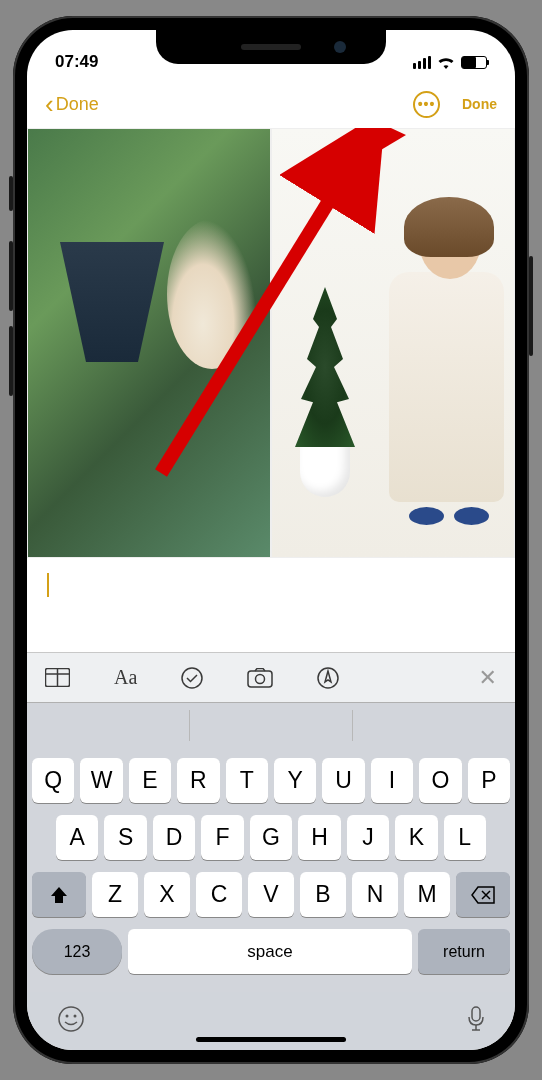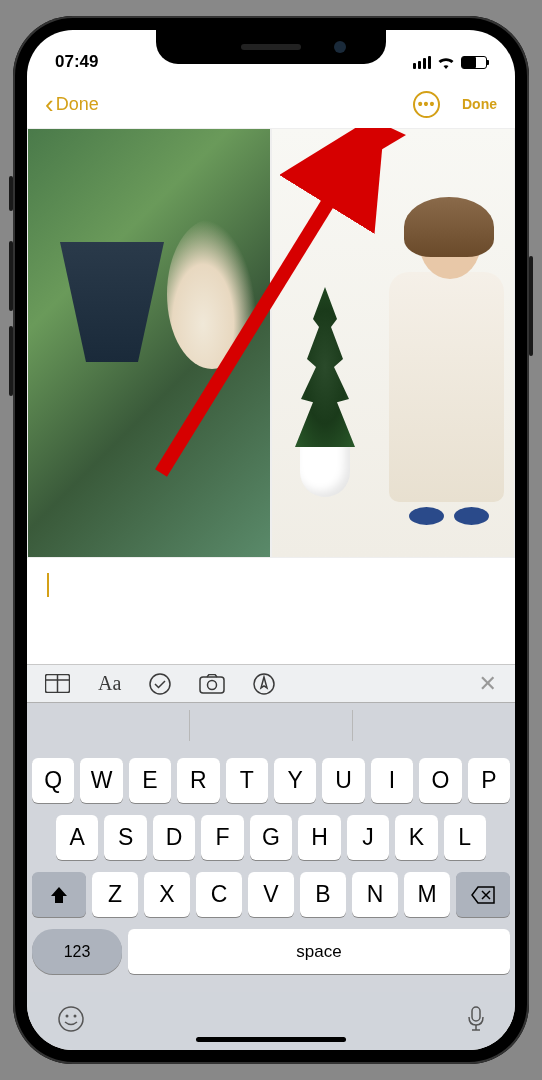--- a/index.html
+++ b/index.html
@@ -221,26 +221,26 @@
       position: absolute;
       top: 445px; left: 20px;
       width: 2px; height: 24px;
       background: #d4a017;
     }
     .keyboard-wrap {
       background: #d1d5db;
       position: relative;
     }
     .toolbar {
-      height: 38px;
+      height: 50px;
       background: #eef0f2;
       display: flex;
       align-items: center;
       padding: 0 18px;
-      gap: 28px;
+      gap: 44px;
       border-top: 0.5px solid #c8c8c8;
     }
     .tb-icon { color: #3a3a3a; display: flex; align-items: center; }
     .tb-spacer { flex: 1; }
     .tb-close { color: #999; font-size: 22px; }
     .predictive {
       height: 46px;
       background: #d2d5db;
       display: flex;
       align-items: center;
@@ -439,20 +439,21 @@
           <div class="key key-special key-del">
             <svg width="24" height="18" viewBox="0 0 24 18">
                 <path d="M7 1 L23 1 L23 17 L7 17 L1 9 Z" fill="none" stroke="#000" stroke-width="1.5"></path>
                 <path d="M11 5 L19 13 M19 5 L11 13" stroke="#000" stroke-width="1.5"></path>
               </svg>
           </div>
         </div>
         <div class="key-row bottom-row">
           <div class="key key-123">123</div>
           <div class="key key-space">space</div>
+          <div class="key key-return">return</div>
         </div>
       </div>
 
       <div class="keyboard-footer">
         <span class="kf-icon">
           <svg width="28" height="28" viewBox="0 0 28 28">
               <circle cx="14" cy="14" r="12" fill="none" stroke="#555" stroke-width="1.5"></circle>
               <circle cx="10" cy="11" r="1.5" fill="#555"></circle>
               <circle cx="18" cy="11" r="1.5" fill="#555"></circle>
               <path d="M8 17 Q14 22 20 17" fill="none" stroke="#555" stroke-width="1.5"></path>

